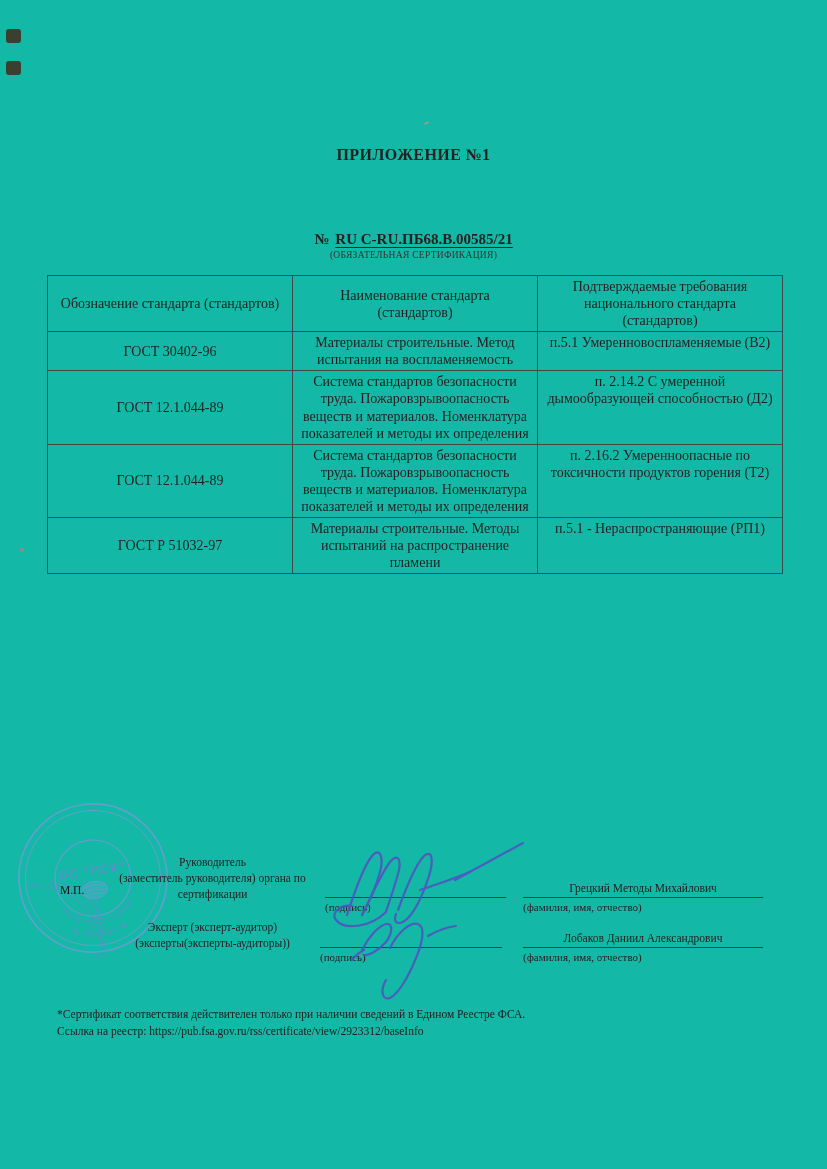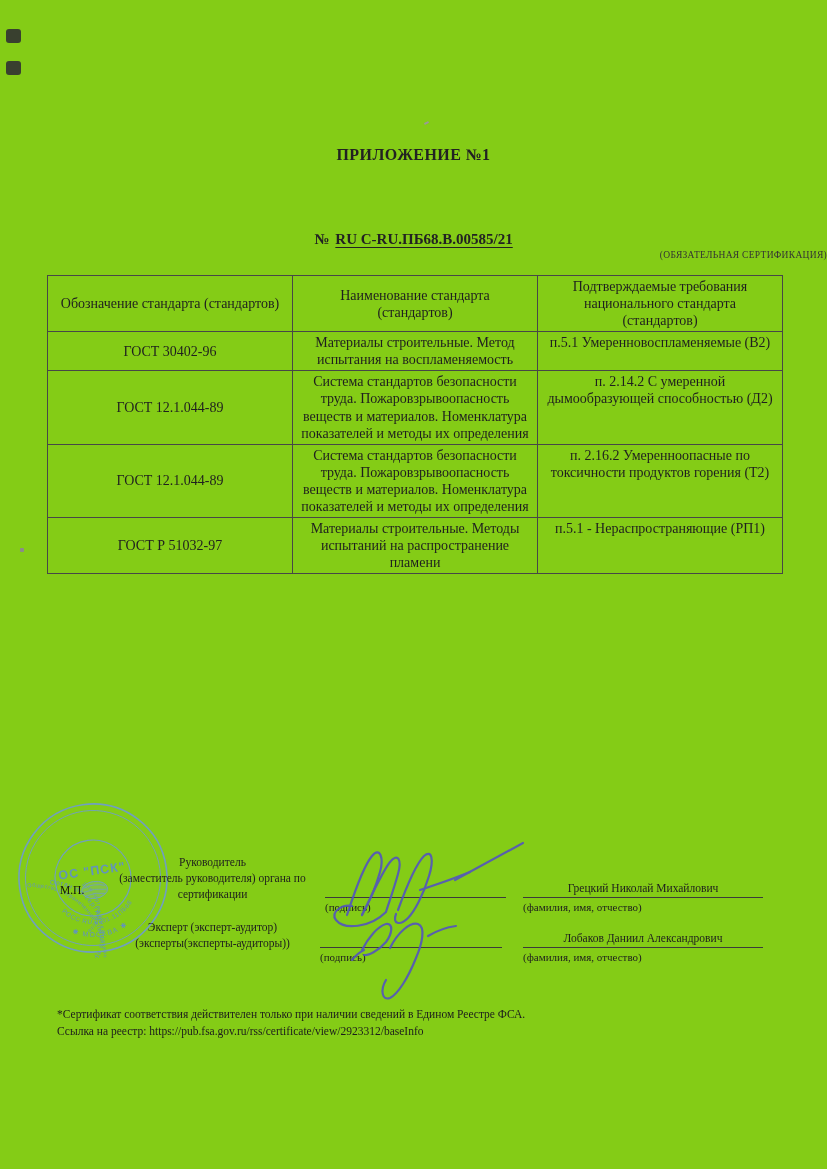--- a/index.html
+++ b/index.html
@@ -1,16 +1,16 @@
 <!DOCTYPE html>
 <html><head>
 <meta charset="utf-8">
 <style>
   html,body{margin:0;padding:0;background:#e8e8e8;}
-  #page{position:relative;width:827px;height:1169px;background:#84cc16;margin:0 auto;
+  #page{position:relative;width:827px;height:1169px;background:#14b8a6;margin:0 auto;
         font-family:"Liberation Serif","DejaVu Serif",serif;color:#262626;overflow:hidden;}
   .abs{position:absolute;}
   .centered{left:0;width:827px;text-align:center;}
   .h-main{font-size:16px;font-weight:bold;letter-spacing:.4px;color:#222;}
   .h-num{font-size:15px;font-weight:bold;color:#222;margin-top:16px;}
   .h-num .underlined{text-decoration:underline;text-underline-offset:3px;}
   .h-num .num-prefix{margin-right:6px;}
   .h-sub{font-size:9.5px;letter-spacing:.3px;color:#333;}
   .scan-mark{background:#39402f;border-radius:3px;}
   .speck{background:#9a9a9a;border-radius:1px;}
@@ -39,21 +39,21 @@
 
   <div class="abs scan-mark" style="left:6px;top:29px;width:15px;height:14px;"></div>
   <div class="abs scan-mark" style="left:6px;top:61px;width:15px;height:14px;"></div>
   <div class="abs speck" style="left:424px;top:122px;width:5px;height:2px;transform:rotate(-25deg);"></div>
   <div class="abs speck" style="left:20px;top:548px;width:4px;height:4px;background:#8b8b8b;"></div>
 
   <div class="abs centered h-main" style="top:146px;">ПРИЛОЖЕНИЕ №1</div>
   <div class="abs centered h-num" style="top:215px;">
     <span class="num-prefix">№</span><span class="underlined">RU C-RU.ПБ68.В.00585/21</span>
   </div>
-  <div class="abs centered h-sub" style="top:250px;text-align:right;">(ОБЯЗАТЕЛЬНАЯ СЕРТИФИКАЦИЯ)</div>
+  <div class="abs centered h-sub" style="top:250px;">(ОБЯЗАТЕЛЬНАЯ СЕРТИФИКАЦИЯ)</div>
 
   <div class="abs" style="left:47px;top:275px;">
     <table class="std">
       <tbody>
           <tr style="height:33px;">
         <th class="c-std">Обозначение стандарта (стандартов)</th>
         <th class="c-name">Наименование стандарта (стандартов)</th>
         <th class="c-req" style="text-align:center;vertical-align:middle;">Подтверждаемые требования национального стандарта (стандартов)</th>
       </tr>
       <tr style="height:30px;">
@@ -119,21 +119,21 @@
 (эксперты(эксперты-аудиторы))</div>
   <div class="abs role" style="left:100px;top:854px;width:225px;">Руководитель
 (заместитель руководителя) органа по
 сертификации</div>
 
   <div class="abs sig-line" style="left:325px;top:897px;width:181px;"></div>
   <div class="abs caption" style="left:325px;top:901px;width:181px;">(подпись)</div>
   <div class="abs sig-line" style="left:320px;top:947px;width:182px;"></div>
   <div class="abs caption" style="left:320px;top:951px;width:182px;">(подпись)</div>
 
-  <div class="abs fio-name" style="left:523px;top:882px;width:240px;">Грецкий Николай Михайлович</div>
+  <div class="abs fio-name" style="left:523px;top:882px;width:240px;">Грецкий Методы Михайлович</div>
   <div class="abs sig-line" style="left:523px;top:897px;width:240px;"></div>
   <div class="abs caption" style="left:523px;top:901px;width:240px;">(фамилия, имя, отчество)</div>
 
   <div class="abs fio-name" style="left:523px;top:932px;width:240px;">Лобаков Даниил Александрович</div>
   <div class="abs sig-line" style="left:523px;top:947px;width:240px;"></div>
   <div class="abs caption" style="left:523px;top:951px;width:240px;">(фамилия, имя, отчество)</div>
 
   <svg class="abs" style="left:300px;top:815px;" width="260" height="195" viewBox="0 0 260 195">
     <g fill="none" stroke="#5252c2" stroke-width="2.2" stroke-linecap="round" opacity="0.88">
       <g>

